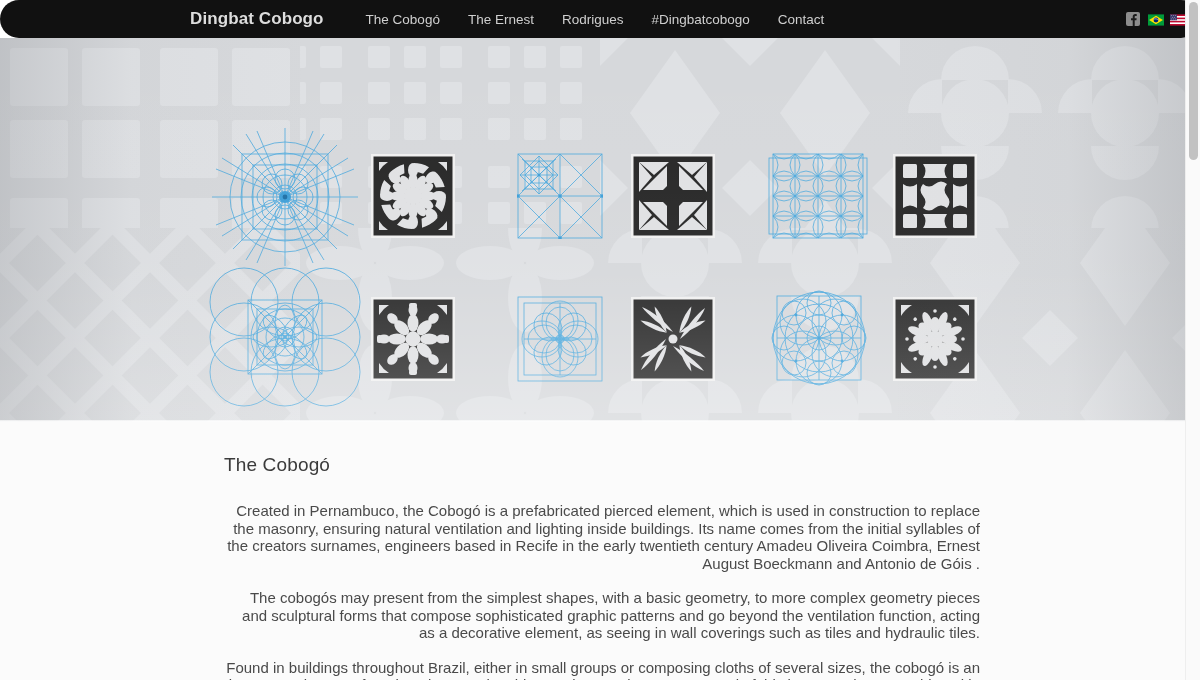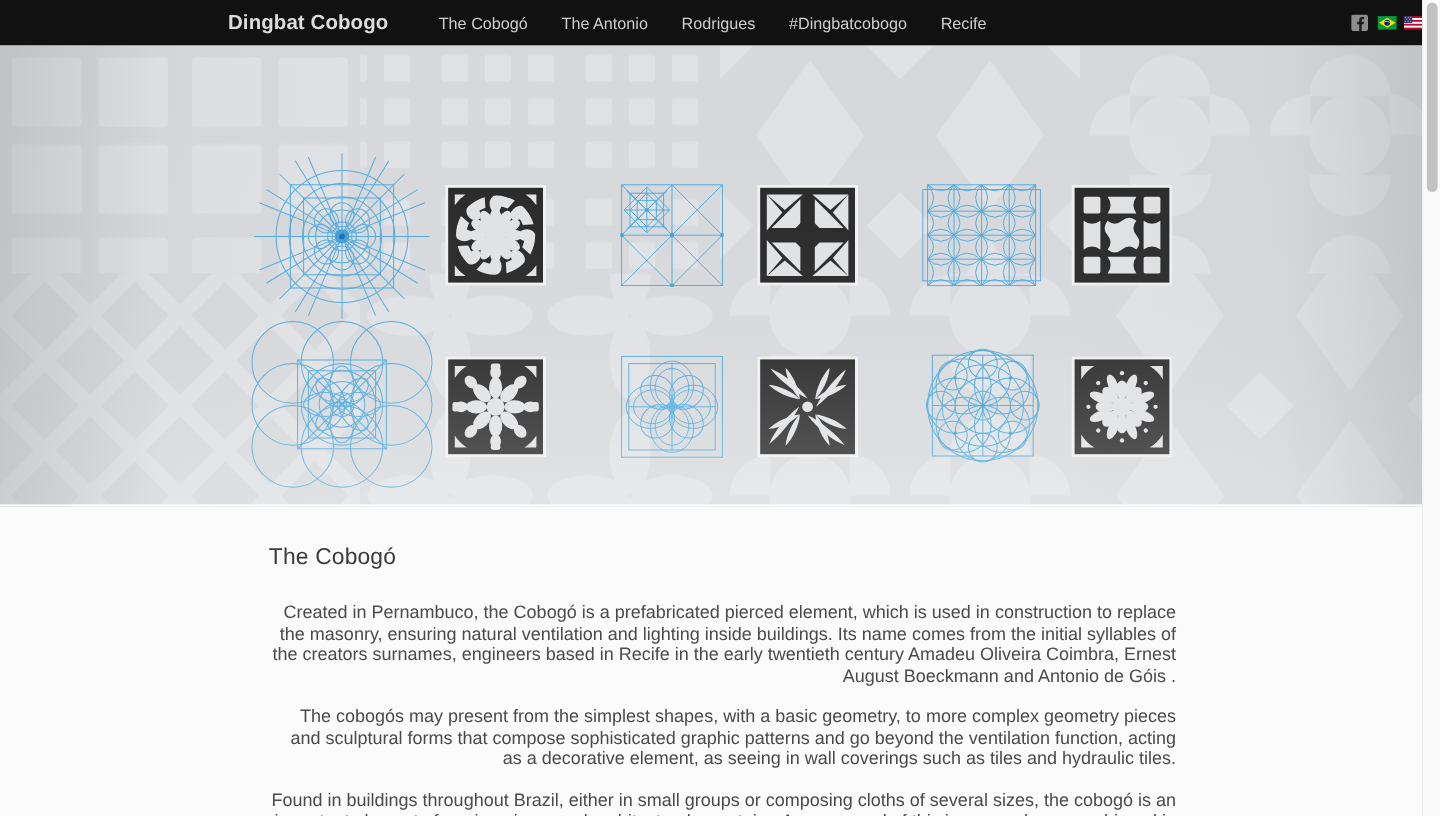--- a/index.html
+++ b/index.html
@@ -13,20 +13,21 @@
 
   
   .navbar {
     position: relative;
     height: 38px;
     background: #111111;
     display: flex;
     align-items: center;
     padding-left: 190px;
     padding-right: 0px;
+    border-radius: 19px;
   }
   .brand {
     color: #dddddd;
     font-size: 17px;
     font-weight: bold;
     letter-spacing: 0.1px;
     margin-right: 28px;
     white-space: nowrap;
     cursor: pointer;
   }
@@ -114,24 +115,24 @@
 </style>
 </head>
 <body>
 
 <div class="page">
 
   <div class="navbar">
     <div class="brand">Dingbat Cobogo</div>
     <div class="nav-links">
       <a class="nav-link">The Cobogó</a>
-      <a class="nav-link">The Antonio</a>
+      <a class="nav-link">The Ernest</a>
       <a class="nav-link">Rodrigues</a>
       <a class="nav-link">#Dingbatcobogo</a>
-      <a class="nav-link">Recife</a>
+      <a class="nav-link">Contact</a>
     </div>
     <div class="nav-right">
       <span class="icon-box">
         <svg width="14" height="14" viewBox="0 0 14 14">
           <rect x="0" y="0" width="14" height="14" rx="2" fill="#8d8d8d"></rect>
           <path d="M8.7 14V8.2h1.7l.25-2H8.7V4.95c0-.57.16-.96 1-.96h1.05V2.2C10.57 2.16 9.96 2.1 9.25 2.1c-1.5 0-2.53.9-2.53 2.57V6.2H5v2h1.72V14z" fill="#1b1b1b"></path>
         </svg>
       </span>
       <span class="icon-box">
         <svg width="16" height="12" viewBox="0 0 30 21">

